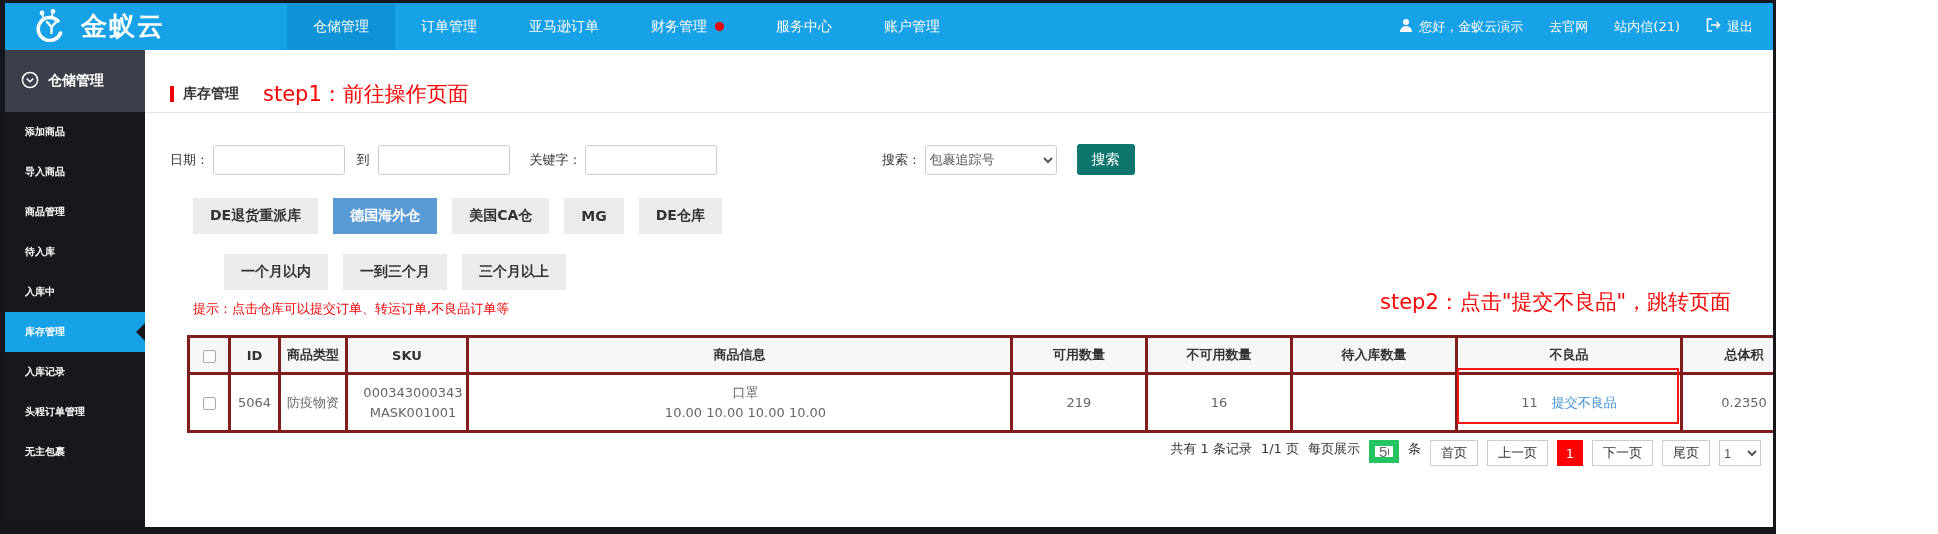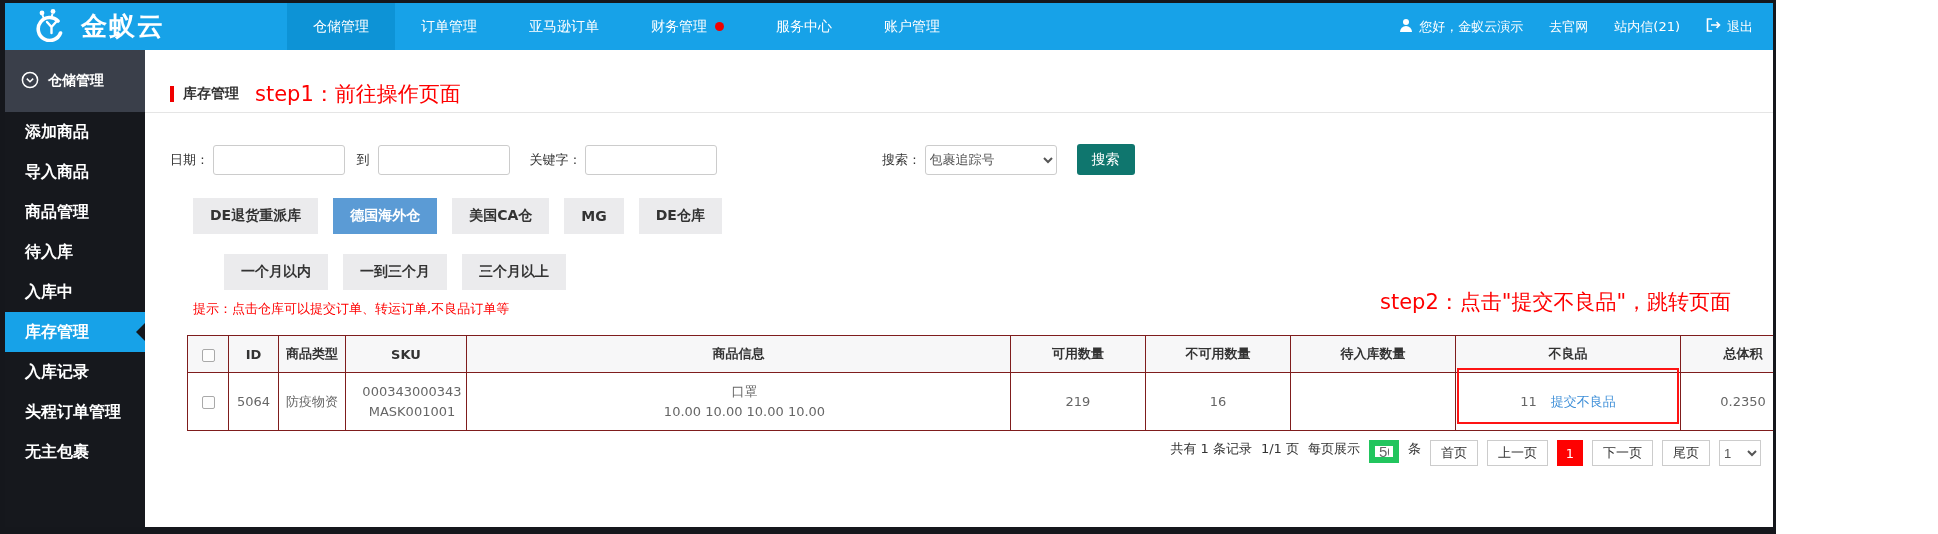--- a/index.html
+++ b/index.html
@@ -21,32 +21,32 @@
   .red-dot { width: 9px; height: 9px; border-radius: 50%; background: #f00000; margin-left: 8px; }
   .topbar-right { margin-left: auto; display: flex; align-items: center; gap: 26px;
                   padding-right: 20px; font-size: 13px; }
   .topbar-right .tb-link { display: flex; align-items: center; gap: 6px; cursor: pointer; white-space: nowrap; }
 
   
   .sidebar { position: absolute; left: 0; top: 47px; bottom: 0; width: 140px; background: #16181d; }
   .side-header { height: 62px; background: #3a3f4a; color: #fff; display: flex; align-items: center;
                  gap: 9px; padding-left: 16px; font-size: 14px; font-weight: bold; }
   .side-item { position: relative; height: 40px; display: flex; align-items: center;
-               padding-left: 20px; color: #fff; font-size: 16px; font-weight: bold; cursor: pointer; }
+               padding-left: 20px; color: #fff; font-size: 10px; font-weight: bold; cursor: pointer; }
   .side-item.active { background: #17a2e8; }
   .side-item.active::after { content: ""; position: absolute; right: 0; top: 50%; margin-top: -9px;
                border: 9px solid transparent; border-left: none; border-right: 9px solid #15171c; }
 
   
   .main { position: absolute; left: 140px; top: 47px; right: 0; bottom: 0; background: #fff; }
 
   .page-header { position: absolute; left: 25px; top: 30px; display: flex; align-items: center; }
   .title-bar { width: 4px; height: 16px; background: #f00000; margin-right: 9px; }
   .page-title { font-size: 14px; font-weight: bold; color: #333; }
-  .step1 { margin-left: 16px; color: #fe0000; font-size: 21px; }
+  .step1 { margin-left: 24px; color: #fe0000; font-size: 21px; }
   .divider { position: absolute; left: 0; right: 0; top: 62px; height: 1px; background: #e5e5e5; }
 
   .filter-row { position: absolute; left: 25px; top: 94px; display: flex; align-items: center;
                 font-size: 13px; color: #333; }
   .f-label { white-space: nowrap; }
   .f-input { width: 132px; height: 30px; border: 1px solid #ccc; border-radius: 3px; margin-left: 8px;
              font-size: 13px; padding: 0 6px; }
   .f-sel { width: 132px; height: 30px; border: 1px solid #ccc; border-radius: 3px; margin-left: 8px;
            font-size: 13px; color: #555; background: #fff; }
   .search-btn { width: 58px; height: 31px; background: #0f766e; color: #fff; border: none;
@@ -58,21 +58,21 @@
   .tab-btn { height: 36px; display: flex; align-items: center; padding: 0 17px; background: #ebebed;
              color: #333; font-size: 14px; font-weight: bold; cursor: pointer; white-space: nowrap; }
   .tab-btn.active { background: #5b9bd5; color: #fff; }
 
   .hint { position: absolute; left: 48px; top: 250px; color: #fe0000; font-size: 13px; }
   .step2 { position: absolute; left: 1235px; top: 238px; color: #fe0000; font-size: 21px; white-space: nowrap; }
 
   
   .grid { position: absolute; left: 42px; top: 285px; width: 1713px; border-collapse: collapse;
           font-size: 13px; table-layout: fixed; }
-  .grid th, .grid td { border: 1px solid #7f1d1d; }
+  .grid th, .grid td { border: 3px solid #7f1d1d; }
   .grid th { height: 37px; background: #f7f7f8; color: #333; font-weight: bold; text-align: center; }
   .grid td { height: 58px; color: #666; text-align: center; }
   .grid td.l { text-align: center; padding-left: 12px; line-height: 20px; }
   .cb { display: inline-block; width: 13px; height: 13px; border: 1px solid #a9a9a9;
         border-radius: 2px; background: #fdfdfd; vertical-align: middle; cursor: pointer; }
   a.tlink { color: #3e8fd8; text-decoration: none; cursor: pointer; }
   .defective-cell .count { margin-right: 10px; color: #666; }
 
   .red-box { position: absolute; left: 1312px; top: 318px; width: 222px; height: 56px;
              border: 2px solid #fe1414; z-index: 5; pointer-events: none; }

